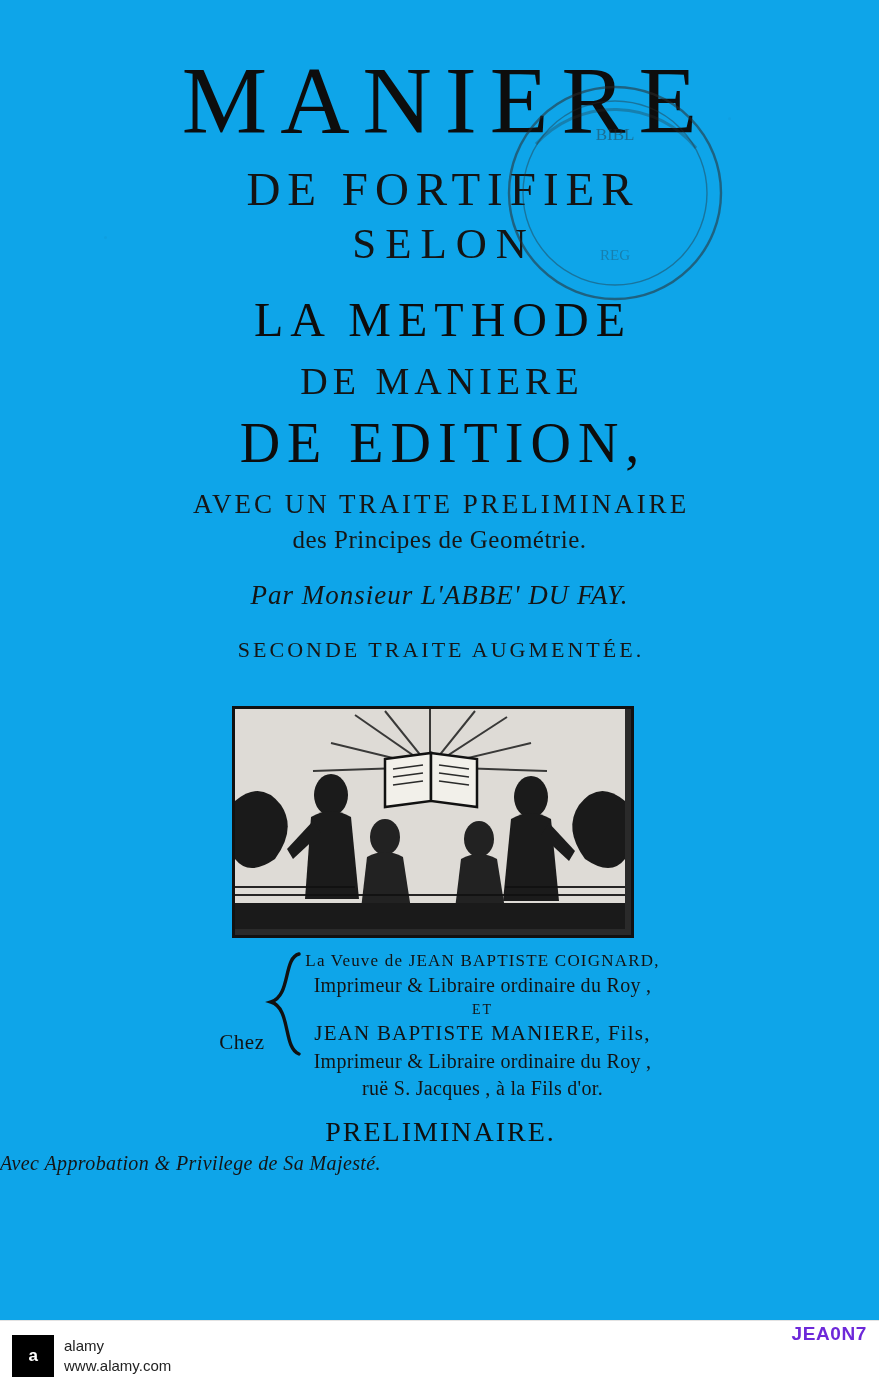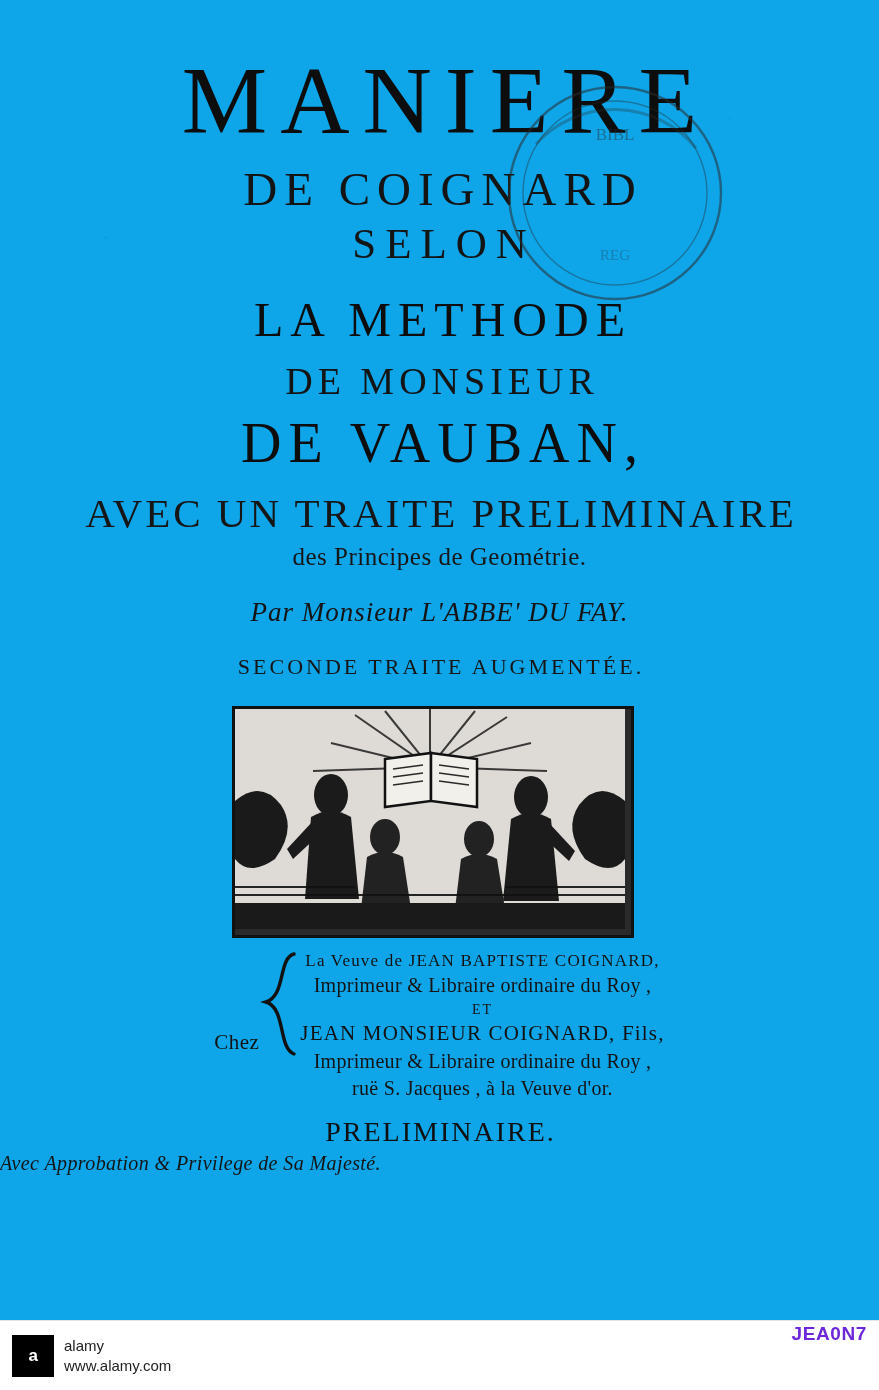--- a/index.html
+++ b/index.html
@@ -87,21 +87,21 @@
     text-indent: 5px;
   }
   .l6 {
     font-size: 56px;
     letter-spacing: 7px;
     margin-top: 8px;
     color: #0d0d0d;
     text-indent: 7px;
   }
   .l7 {
-    font-size: 41px;
+    font-size: 27px;
     letter-spacing: 3px;
     margin-top: 14px;
     color: #161616;
     text-indent: 3px;
   }
   .l8 {
     font-size: 25px;
     letter-spacing: 0.5px;
     margin-top: 6px;
     color: #161616;
@@ -252,25 +252,25 @@
     color: #6d28d9;
   }
 </style>
 </head>
 <body>
 
 <div id="scan-page">
 
   <div class="title-block">
     <div class="l1">MANIERE</div>
-    <div class="l2">DE COIGNARD</div>
+    <div class="l2">DE FORTIFIER</div>
     <div class="l3">SELON</div>
     <div class="l4">LA METHODE</div>
-    <div class="l5">DE MONSIEUR</div>
-    <div class="l6">DE VAUBAN,</div>
+    <div class="l5">DE MANIERE</div>
+    <div class="l6">DE EDITION,</div>
     <div class="l7">AVEC UN TRAITE PRELIMINAIRE</div>
     <div class="l8">des Principes de Geométrie.</div>
     <div class="l9">Par Monsieur L'ABBE' DU FAY.</div>
     <div class="l10">SECONDE TRAITE AUGMENTÉE.</div>
   </div>
 
   <svg id="ink-stamp" viewBox="0 0 230 230">
     <circle cx="115" cy="115" r="106" fill="none" stroke="#2b2b2b" stroke-width="2.4" opacity="0.55"></circle>
     <circle cx="115" cy="115" r="92" fill="none" stroke="#2b2b2b" stroke-width="1.4" opacity="0.4"></circle>
     <path d="M36 66 A106 106 0 0 1 196 70" fill="none" stroke="#2b2b2b" stroke-width="3" opacity="0.3"></path>
@@ -347,23 +347,23 @@
 
   <div class="imprint">
     <div class="imprint-rows">
       <span class="chez">Chez</span>
       <svg class="brace" viewBox="0 0 40 104" preserveAspectRatio="none">
         <path d="M34 2 C18 6 26 44 6 50 C26 56 18 96 34 102" fill="none" stroke="#111" stroke-width="3.4" stroke-linecap="round"></path>
       </svg>
       <div class="i1">La Veuve de JEAN BAPTISTE COIGNARD,</div>
       <div class="i2">Imprimeur &amp; Libraire ordinaire du Roy ,</div>
       <div class="i-et">ET</div>
-      <div class="i3">JEAN MONSIEUR COIGNARD, Fils,</div>
+      <div class="i3">JEAN BAPTISTE MANIERE, Fils,</div>
       <div class="i4">Imprimeur &amp; Libraire ordinaire du Roy ,</div>
-      <div class="i5">ruë S. Jacques ,  à la Veuve d'or.</div>
+      <div class="i5">ruë S. Jacques ,  à la Fils d'or.</div>
     </div>
   </div>
 
   <div class="year">PRELIMINAIRE.</div>
   <div class="privilege">Avec Approbation &amp; Privilege de Sa Majesté.</div>
 </div>
 
 <div id="watermark-bar">
   <div class="wm-left">
     <div class="wm-logo">a</div>

